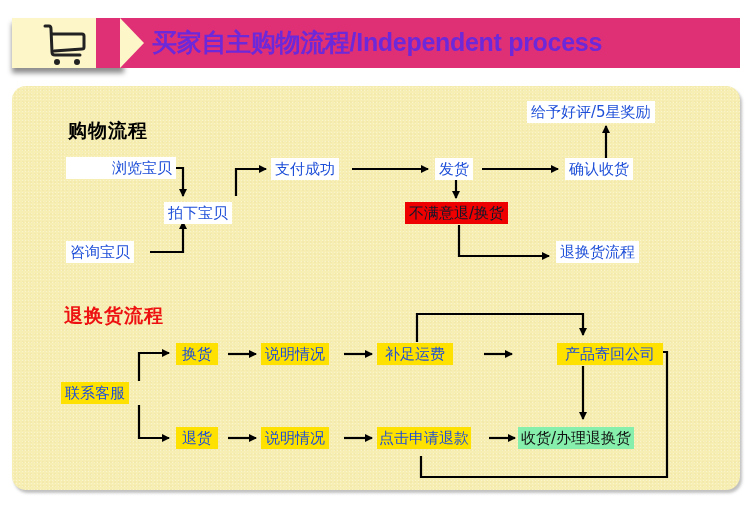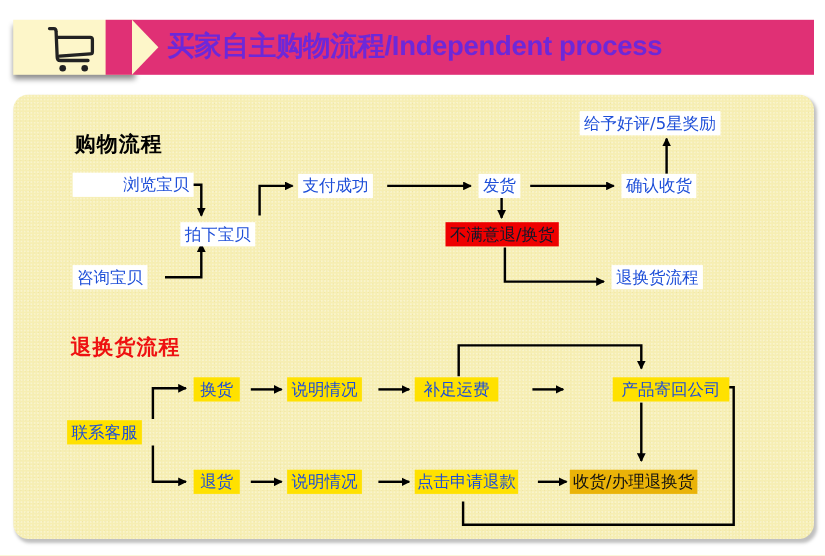--- a/index.html
+++ b/index.html
@@ -10,21 +10,21 @@
   .hdr-title{position:absolute;left:152px;top:18px;height:50px;line-height:48px;color:#6d28d9;font-size:25px;font-weight:bold;font-family:"Liberation Sans","DejaVu Sans",sans-serif;letter-spacing:-0.3px;white-space:nowrap;}
   .cart{position:absolute;left:40px;top:22px;width:50px;height:44px;}
   .panel{position:absolute;left:12px;top:86px;width:728px;height:404px;background:#f6eeb3;border-radius:14px;box-shadow:2px 3px 3px rgba(0,0,0,0.25);
     background-image:radial-gradient(rgba(255,255,255,0.35) 0.6px, transparent 0.8px),radial-gradient(rgba(200,180,90,0.18) 0.6px, transparent 0.8px);
     background-size:3px 3px,4px 4px;background-position:0 0,1px 2px;}
   .sec-title{position:absolute;font-size:19px;font-weight:bold;letter-spacing:1px;white-space:nowrap;}
   .box{position:absolute;height:22px;line-height:22px;font-size:15px;color:#1d4ed8;white-space:nowrap;padding:0 4px;}
   .w{background:#ffffff;}
   .y{background:#ffe100;}
   .r{background:#ee0000;color:#0f172a;}
-  .g{background:#eab308;color:#111;}
+  .g{background:#86efac;color:#111;}
   svg.lines{position:absolute;left:0;top:0;width:750px;height:505px;}
 </style>
 </head>
 <body>
 
 <div class="hdr-cream"></div>
 <div class="hdr-bar"></div>
 <div class="hdr-arrow" style="left:120px;"></div>
 <svg class="cart" viewBox="0 0 50 44">
   <path d="M5 4 L9 4 Q11 4 11 7 L12 30 Q12 33 15 33 L40 33" fill="none" stroke="#222" stroke-width="3" stroke-linecap="round" stroke-linejoin="round"></path>

